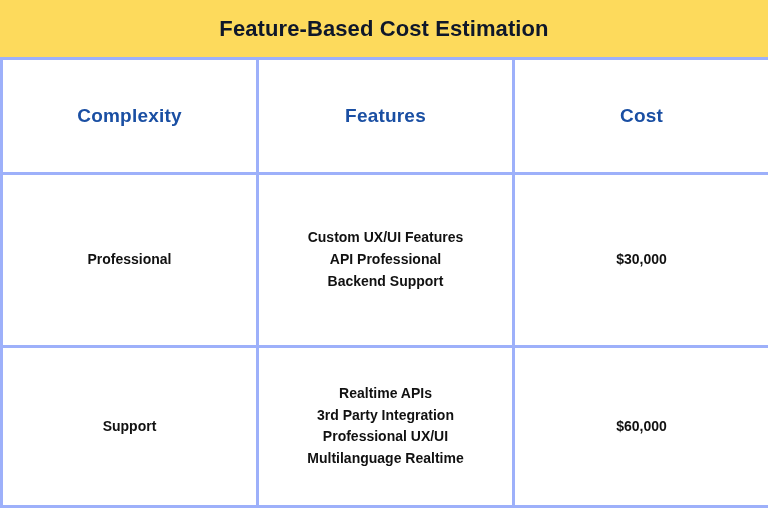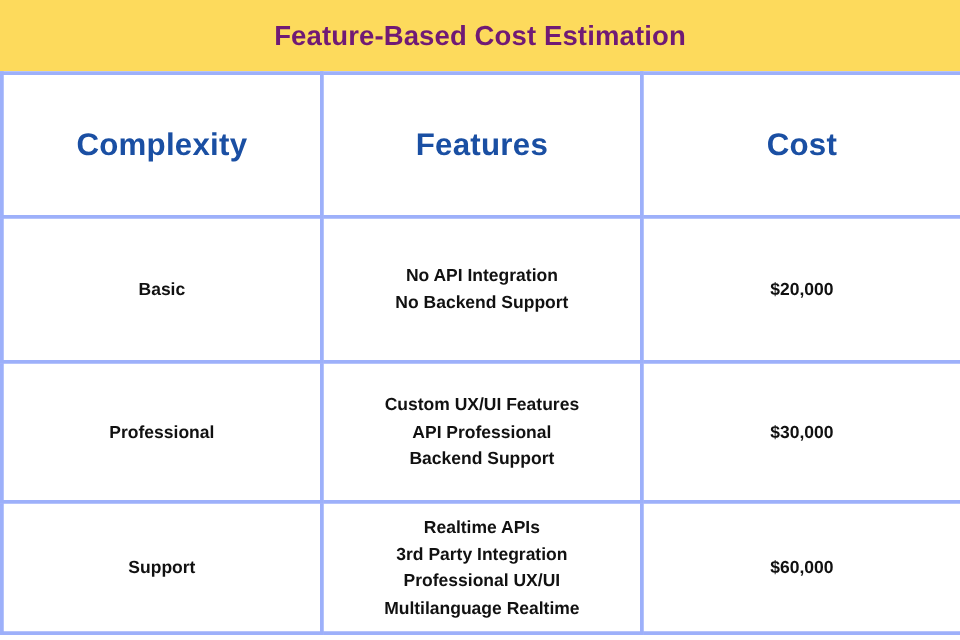--- a/index.html
+++ b/index.html
@@ -30,21 +30,21 @@
     width: 768px;
     height: 57px;
     background: #fdda5c;
     display: flex;
     align-items: center;
     justify-content: center;
   }
   .title-text {
     font-size: 22px;
     font-weight: bold;
-    color: #701a75;
+    color: #0f172a;
     letter-spacing: 0.1px;
     line-height: 1;
     white-space: nowrap;
   }
 
   
   .table-wrap {
     position: absolute;
     top: 57px;
     left: 0;
@@ -73,21 +73,21 @@
   
   table.cost-table tr > *:first-child { border-left-width: 3px; }
   table.cost-table tr > *:last-child  { border-right-width: 3px; }
 
   col.col-complexity { width: 256px; }
   col.col-features   { width: 256px; }
   col.col-cost       { width: 256px; }
 
   thead th {
     height: 115px;
-    font-size: 25px;
+    font-size: 19px;
     font-weight: bold;
     color: #1a4fa3;
     letter-spacing: 0.2px;
   }
 
   tbody td {
     font-size: 14px;
     font-weight: bold;
     color: #111111;
     line-height: 1.55;
@@ -119,28 +119,20 @@
       <thead>
         <tr>
           <th>Complexity</th>
           <th>Features</th>
           <th>Cost</th>
         </tr>
       </thead>
 
       <tbody>
 
-        <tr class="row-basic">
-          <td>Basic</td>
-          <td>
-            <span class="feature-line">No API Integration</span>
-            <span class="feature-line">No Backend Support</span>
-          </td>
-          <td>$20,000</td>
-        </tr>
 
         <tr class="row-intermediate">
           <td>Professional</td>
           <td>
             <span class="feature-line">Custom UX/UI Features</span>
             <span class="feature-line">API Professional</span>
             <span class="feature-line">Backend Support</span>
           </td>
           <td>$30,000</td>
         </tr>

